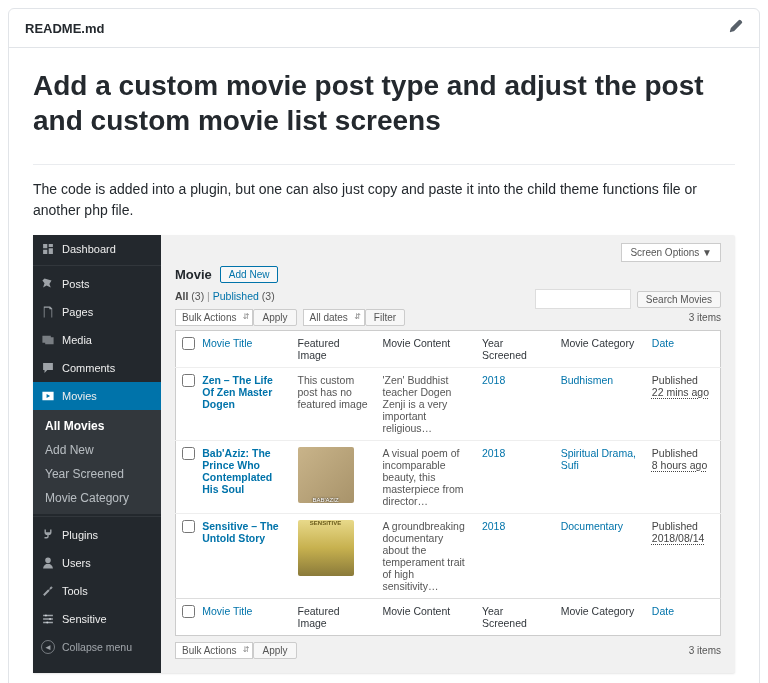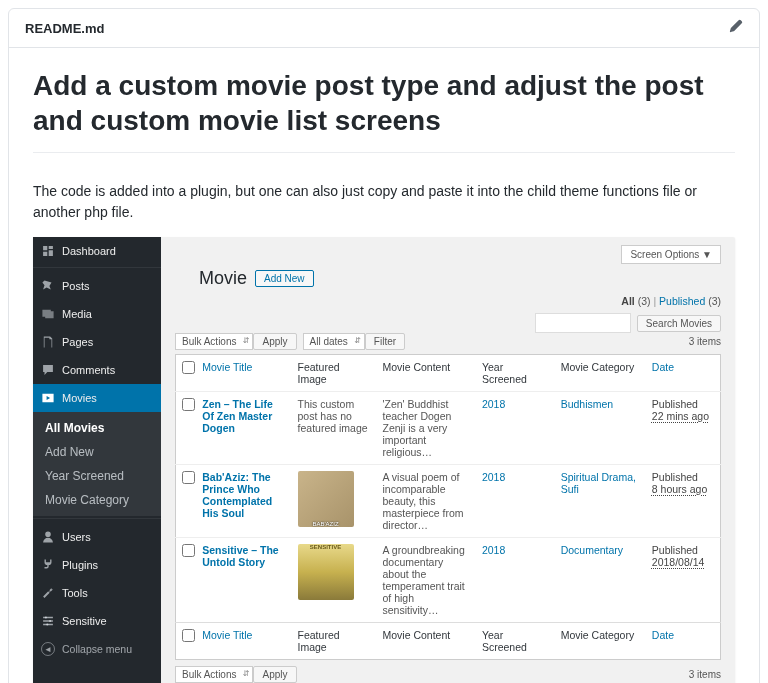--- a/index.html
+++ b/index.html
@@ -2,21 +2,21 @@
 <html><head>
 <meta charset="utf-8">
 <style>
   * { box-sizing: border-box; margin: 0; padding: 0; }
   body { font-family: -apple-system, BlinkMacSystemFont, "Segoe UI", Helvetica, Arial, sans-serif; background: #fff; color: #24292e; width: 768px; }
   .card { border: 1px solid #e1e4e8; border-radius: 6px; margin: 8px; overflow: hidden; }
   .card-header { display: flex; justify-content: space-between; align-items: center; padding: 10px 16px; border-bottom: 1px solid #e1e4e8; }
   .card-header .fname { font-weight: 600; font-size: 13px; }
   .card-header .edit-icon svg { width: 14px; height: 14px; fill: #586069; }
   .card-body { padding: 20px 24px 16px; }
-  h1 { font-size: 28px; font-weight: 700; line-height: 1.25; border-bottom: 1px solid #eaecef; padding-bottom: 14px; margin-bottom: 28px; }
+  h1 { font-size: 28px; font-weight: 700; line-height: 1.25; border-bottom: 1px solid #eaecef; padding-bottom: 26px; margin-bottom: 14px; }
   .desc { font-size: 14px; line-height: 1.5; margin-bottom: 14px; color: #24292e; }
 
   
   .wp { display: flex; font-size: 11px; color: #444; background: #f1f1f1; border-radius: 2px; box-shadow: 0 1px 2px rgba(0,0,0,0.1); }
   .sidebar { width: 128px; background: #23282d; color: #eee; flex-shrink: 0; }
   .menu-item { display: flex; align-items: center; padding: 7px 8px; gap: 7px; cursor: pointer; }
   .menu-item .mi-label { font-size: 11px; color: #eee; }
   .menu-item .mi-icon { width: 14px; height: 14px; display: inline-flex; align-items: center; justify-content: center; }
   .menu-item .mi-icon svg { width: 14px; height: 14px; fill: rgba(240,245,250,.6); }
   .menu-item.active { background: #0073aa; position: relative; }
@@ -26,21 +26,21 @@
   .submenu .sub { padding: 5px 8px 5px 12px; font-size: 12px; color: rgba(240,245,250,.7); cursor: pointer; }
   .submenu .sub.active { color: #fff; font-weight: 600; }
   .menu-sep { height: 5px; border-top: 1px solid #32373c; margin-top: 2px; }
   .collapse { display: flex; align-items: center; gap: 7px; padding: 7px 8px; color: rgba(240,245,250,.6); font-size: 10.5px; cursor: pointer; }
   .collapse .ci { width: 14px; height: 14px; border: 1px solid rgba(240,245,250,.4); border-radius: 50%; display: inline-flex; align-items: center; justify-content: center; font-size: 8px; }
 
   .main { flex: 1; padding: 8px 14px 14px; min-width: 0; }
   .topbar { display: flex; justify-content: flex-end; margin-bottom: 4px; }
   .screen-opts { background: #fff; border: 1px solid #ccc; padding: 3px 8px; font-size: 10px; color: #555; cursor: pointer; }
   .title-row { display: flex; align-items: center; gap: 8px; margin-bottom: 6px; }
-  .title-row h2 { font-size: 18px; font-weight: 400; color: #23282d; margin-left: 24px; }
+  .title-row h2 { font-size: 13px; font-weight: 700; color: #23282d; }
   .btn { background: #f7f7f7; border: 1px solid #ccc; padding: 2px 8px; font-size: 10px; color: #555; cursor: pointer; border-radius: 2px; }
   .btn-primary { color: #0073aa; border-color: #0073aa; }
   .subsub { font-size: 10.5px; margin-bottom: 6px; }
   .subsub .count { color: #555; }
   .subsub .sep { color: #999; }
   .filter-row { display: flex; justify-content: space-between; align-items: center; margin-bottom: 4px; }
   .filter-left { display: flex; gap: 0; }
   .filter-right { display: flex; gap: 6px; align-items: center; }
   .sel { background: #fff; border: 1px solid #ccc; padding: 2px 16px 2px 6px; font-size: 10px; color: #555; position: relative; }
   .sel::after { content: "⇵"; position: absolute; right: 3px; font-size: 8px; color: #888; }
@@ -93,32 +93,32 @@
             <span class="mi-icon">
               <svg viewBox="0 0 20 20">
                 <path d="M5 2l10 3-3 5 2 5-6-3-5 3 2-6-3-4z"></path>
               </svg>
             </span>
             <span class="mi-label">Posts</span>
           </div>
         <div class="menu-item">
             <span class="mi-icon">
               <svg viewBox="0 0 20 20">
+                <path d="M4 2h9l3 3v13H4zM5 4v14h10V6h-3V4z"></path>
+              </svg>
+            </span>
+            <span class="mi-label">Pages</span>
+          </div>
+        <div class="menu-item">
+            <span class="mi-icon">
+              <svg viewBox="0 0 20 20">
                 <path d="M2 4h12v10H2zM6 6h12v10H6z" fill-opacity=".7"></path>
               </svg>
             </span>
             <span class="mi-label">Media</span>
-          </div>
-        <div class="menu-item">
-            <span class="mi-icon">
-              <svg viewBox="0 0 20 20">
-                <path d="M4 2h9l3 3v13H4zM5 4v14h10V6h-3V4z"></path>
-              </svg>
-            </span>
-            <span class="mi-label">Pages</span>
           </div>
         <div class="menu-item">
             <span class="mi-icon">
               <svg viewBox="0 0 20 20">
                 <path d="M3 3h14v10H9l-4 4v-4H3z"></path>
               </svg>
             </span>
             <span class="mi-label">Comments</span>
           </div>
         <div class="menu-item active">
@@ -132,32 +132,32 @@
         <div class="submenu">
           <div class="sub active">All Movies</div>
           <div class="sub">Add New</div>
           <div class="sub">Year Screened</div>
           <div class="sub">Movie Category</div>
         </div>
         <div class="menu-sep"></div>
         <div class="menu-item">
             <span class="mi-icon">
               <svg viewBox="0 0 20 20">
+                <path d="M7 2v4h6V2h2v4a4 4 0 01-4 4v2a3 3 0 01-3 3H5v-2h3a1 1 0 001-1v-2a4 4 0 01-4-4V2z"></path>
+              </svg>
+            </span>
+            <span class="mi-label">Plugins</span>
+          </div>
+        <div class="menu-item">
+            <span class="mi-icon">
+              <svg viewBox="0 0 20 20">
                 <path d="M10 10a4 4 0 100-8 4 4 0 000 8zm-7 8a7 7 0 0114 0z"></path>
               </svg>
             </span>
             <span class="mi-label">Users</span>
-          </div>
-        <div class="menu-item">
-            <span class="mi-icon">
-              <svg viewBox="0 0 20 20">
-                <path d="M7 2v4h6V2h2v4a4 4 0 01-4 4v2a3 3 0 01-3 3H5v-2h3a1 1 0 001-1v-2a4 4 0 01-4-4V2z"></path>
-              </svg>
-            </span>
-            <span class="mi-label">Plugins</span>
           </div>
         <div class="menu-item">
             <span class="mi-icon">
               <svg viewBox="0 0 20 20">
                 <path d="M15 3a4 4 0 01-5 5l-7 7 2 2 7-7a4 4 0 015-5l-3 3-2-2z"></path>
               </svg>
             </span>
             <span class="mi-label">Tools</span>
           </div>
         <div class="menu-item">
@@ -179,21 +179,21 @@
 
       <div class="main">
         <div class="topbar">
           <span class="screen-opts">Screen Options ▼</span>
         </div>
         <div class="title-row">
           <h2>Movie</h2>
           <span class="btn btn-primary">Add New</span>
         </div>
 
-        <div style="display:flex;justify-content:space-between;align-items:flex-end;flex-direction:column;">
+        <div style="display:flex;justify-content:space-between;align-items:center;">
           <div class="subsub">
             <span><b>All</b> <span class="count">(3)</span></span>
             <span class="sep"> | </span>
             <span class="cell-link"><span>Published</span> <span class="count">(3)</span></span>
           </div>
           <div class="filter-right">
             <div class="search-input"></div>
             <span class="btn">Search Movies</span>
           </div>
         </div>

